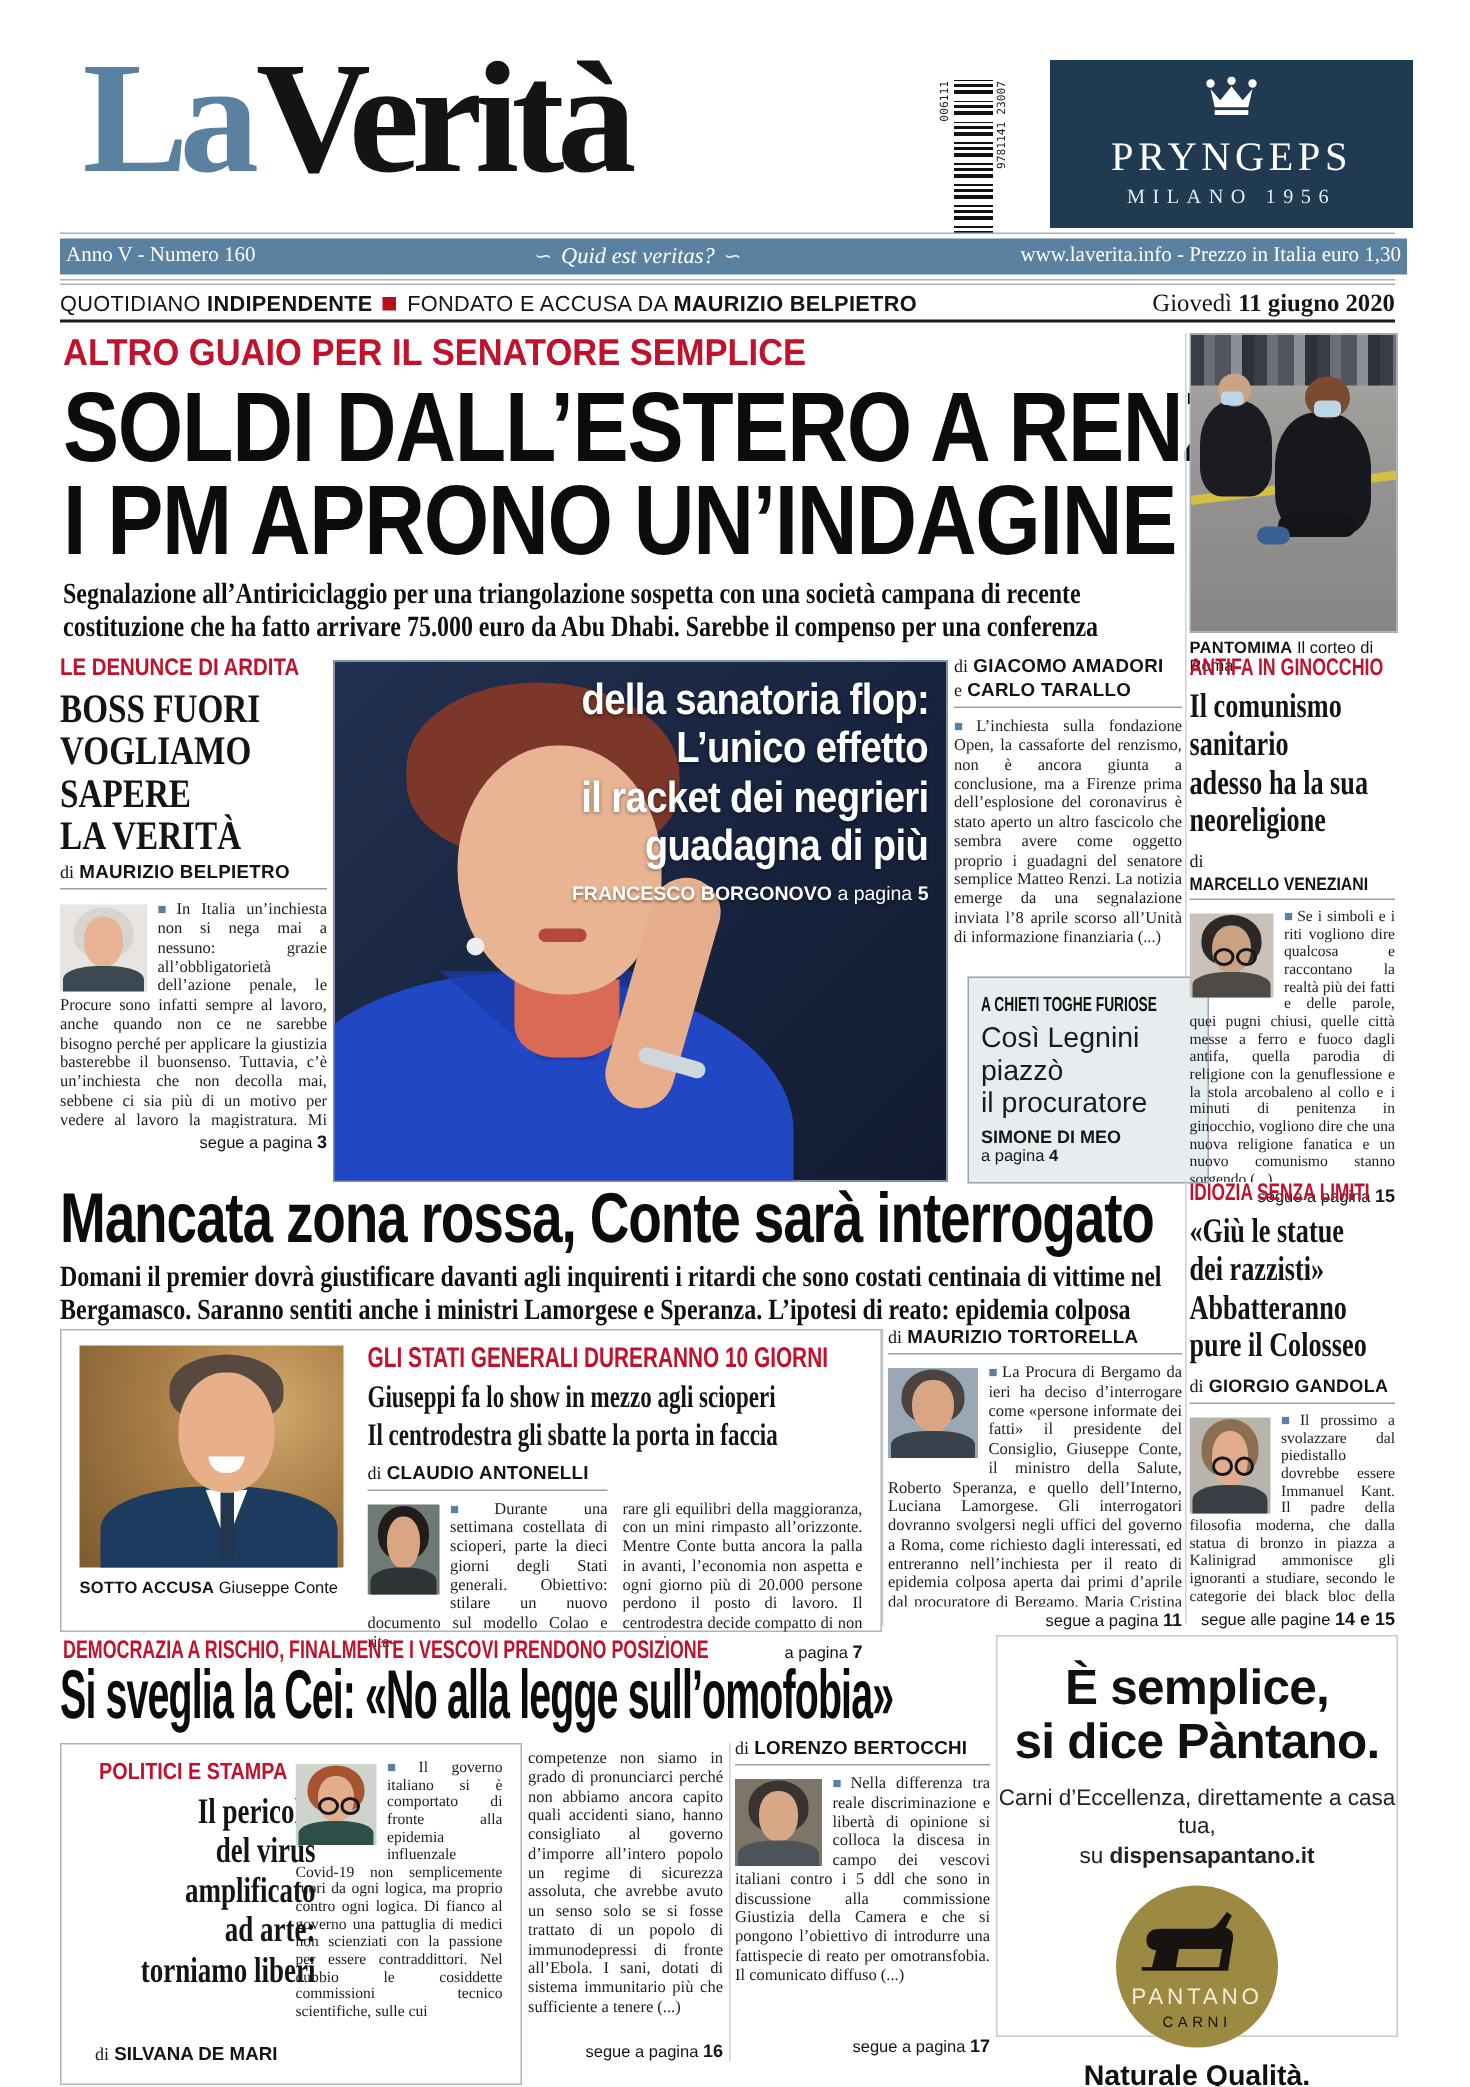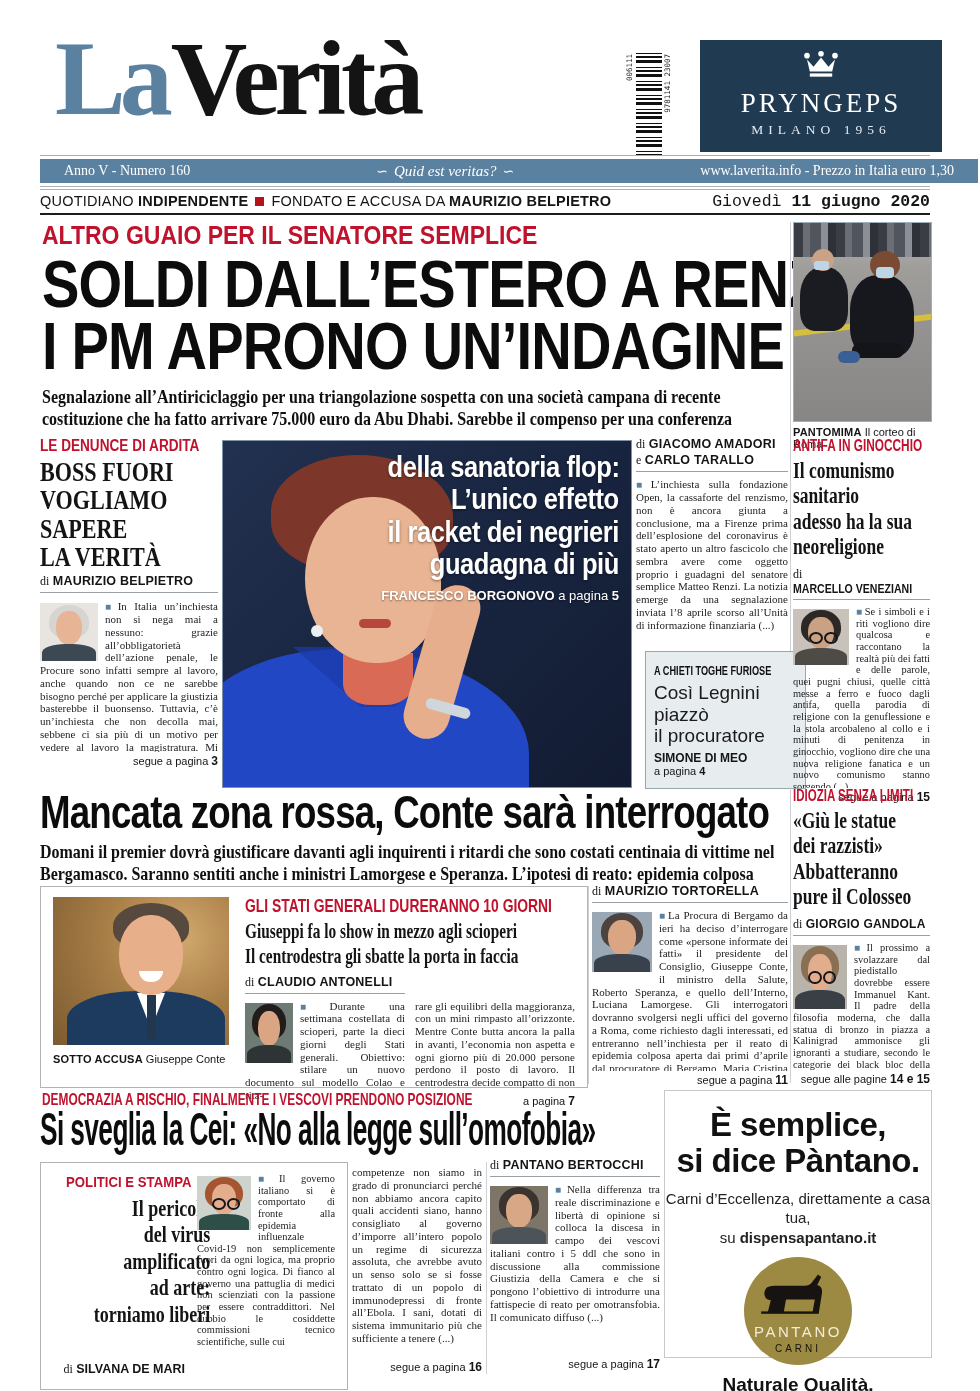--- a/index.html
+++ b/index.html
@@ -30,27 +30,27 @@
   .t-serif span{display:block}
   
   .logo-la{font-family:"Liberation Serif",serif;font-weight:bold;font-size:106px;line-height:1;
            color:#5b81a0;letter-spacing:-6px}
   .logo-ve{font-family:"Liberation Serif",serif;font-weight:bold;font-size:106px;line-height:1;
            color:#141414;letter-spacing:-5px;margin-left:4px}
   .pryn{background:#203a52;color:#fff;text-align:center}
   .pryn-name{font-family:"Liberation Serif",serif;font-size:27px;letter-spacing:3px;margin-top:5px}
   .pryn-sub{font-family:"Liberation Serif",serif;font-size:13.5px;letter-spacing:5px;margin-top:3px;color:#e4eaf0}
   .band{background:#5b81a0;color:#fff;display:flex;justify-content:space-between;align-items:center;
-        padding:0 24px;font-family:"Liberation Serif",serif;font-size:14px}
+        padding:0 4px;font-family:"Liberation Serif",serif;font-size:14px}
   .qev{font-style:italic;font-size:15px}
   .orn{font-style:normal;opacity:.9;padding:0 6px}
   .hline{position:absolute;background:#a8b0b6;height:1px}
   .redsq{display:inline-block;width:9px;height:9px;background:#b5121b;margin:0 7px 1px;vertical-align:middle}
   .strap{font-size:14.5px;letter-spacing:.2px}
-  .dateline{font-family:Liberation Mono, monospace;font-size:16.5px}
+  .dateline{font-family:Liberation Serif, serif;font-size:16.5px}
   
   .h1l{font-size:66px;line-height:62px;font-weight:bold;color:#0c0c0c;letter-spacing:-1px}
   .deckwrap{transform:scaleX(.82);transform-origin:0 0;width:122%;
             font-family:"Liberation Serif",serif;font-weight:bold;font-size:19.5px;line-height:1.13;color:#101010}
   .h2l{font-size:47px;line-height:46px;font-weight:bold;color:#0c0c0c;letter-spacing:-1px}
   .h3l{font-size:46px;line-height:46px;font-weight:bold;color:#0c0c0c;letter-spacing:-1px}
   
   .hs{position:relative;display:block;float:left;overflow:hidden;background:var(--bg);margin:3px 7px 2px 0}
   .hs i{position:absolute;display:block}
   .hs .hair{left:15%;top:2%;width:70%;height:60%;border-radius:50% 50% 44% 44%;background:var(--hair)}
@@ -438,21 +438,21 @@
     </div>
     <div class="more">
       <span>segue a pagina</span> <b>16</b>
     </div>
   </article>
 
   <div class="vr" style="left:486px;top:1162px;height:212px"></div>
 
   <article class="abs" style="left:490px;top:1158px;width:170px">
     <div class="byline">
-      <span class="di">di</span> <b>PANTANO BERTOCCHI</b>
+      <span class="di">di</span> <b>LORENZO BERTOCCHI</b>
     </div>
     <div style="margin-top:6px;height:172px;overflow:hidden">
       <span class="hs" style="width:58px;height:58px;--bg:#7d7568;--hair:#3a3330;--skin:#d8a886;--shirt:#4d5459">
           <i class="hair"></i>
           <i class="face"></i>
           <i class="torso"></i>
         </span>
       <p class="bodytxt b11"><span class="sq">■</span><span>Nella differenza tra reale discriminazione e libertà di opinione si colloca la discesa in campo dei vescovi italiani contro i 5 ddl che sono in discussione alla commissione Giustizia della Camera e che si pongono l’obiettivo di introdurre una fattispecie di reato per omotransfobia. Il comunicato diffuso (...)</span></p>
     </div>
     <div class="more">

